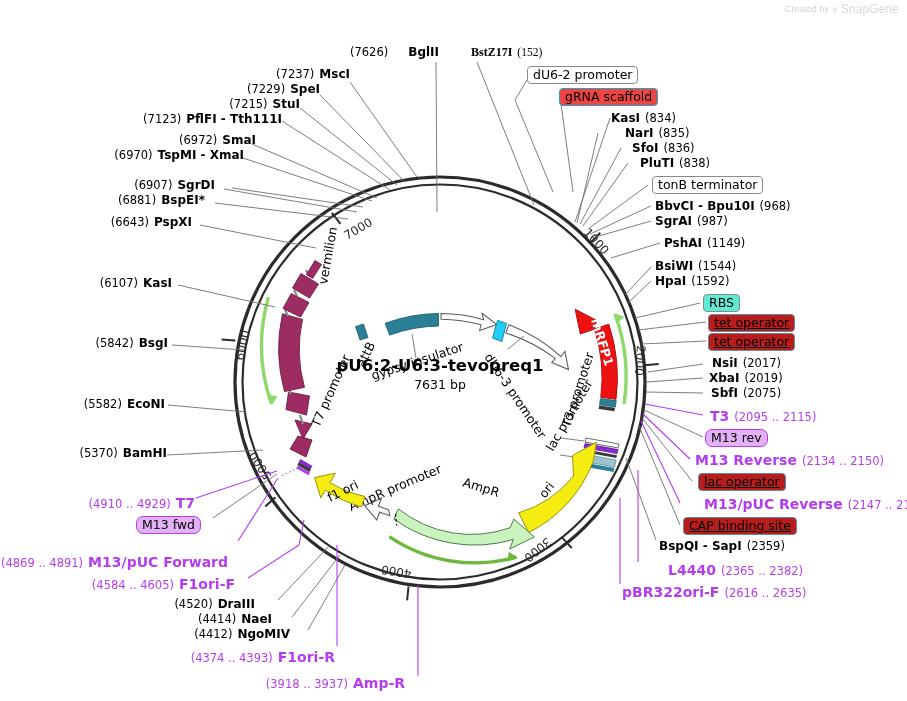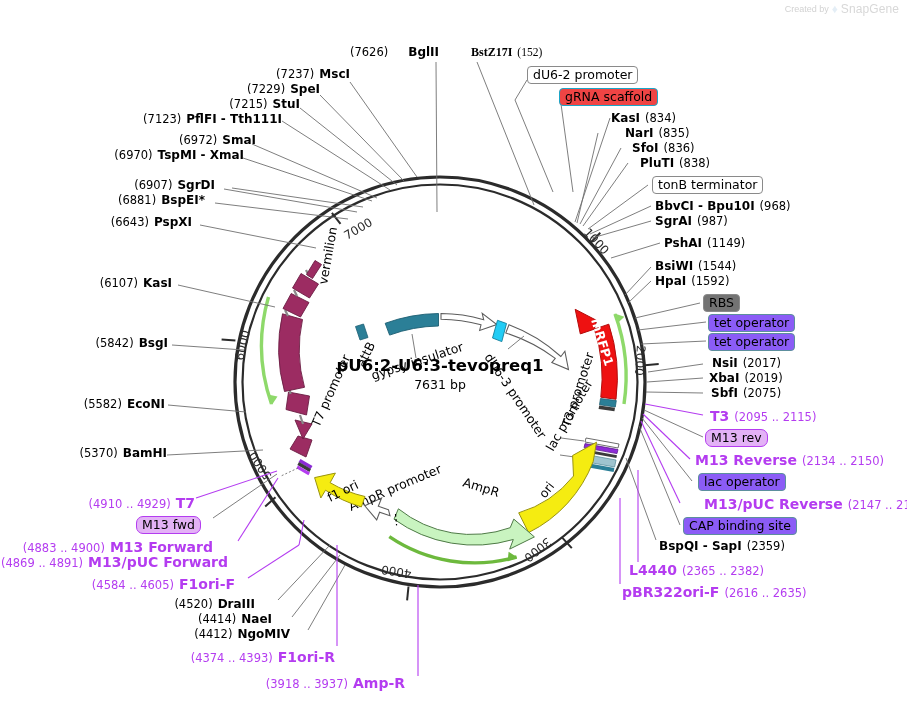--- a/index.html
+++ b/index.html
@@ -15,22 +15,22 @@
   .primpos{font-size:11.5px;color:#b43cf0;}
 
   .row{position:absolute;white-space:nowrap;display:flex;align-items:baseline;gap:5px;}
   .row.r{justify-content:flex-end;}
 
   
   .boxlbl{position:absolute;white-space:nowrap;font-size:12.5px;color:#000;
           padding:1px 5px 2px 5px;border-radius:4px;border:1px solid #8a8a8a;
           background:#ffffff;line-height:1.05;}
   .boxlbl.cyan{background:#ef4444;border-color:#1aa6c8;}
-  .boxlbl.teal{background:#8b5cf6;border-color:#5d8f9d;}
-  .boxlbl.gray{background:#737373;border-color:#8a8a8a;}
+  .boxlbl.teal{background:#b91c1c;border-color:#5d8f9d;text-decoration:underline;}
+  .boxlbl.gray{background:#5eead4;border-color:#8a8a8a;}
   .boxlbl.violet{background:#e3b2f6;border-color:#b43cf0;color:#000;border-radius:7px;}
 
   
   #wm{position:absolute;right:8px;top:2px;display:flex;align-items:center;gap:3px;
       font-size:9px;color:#d2d2d2;font-family:"Liberation Sans",sans-serif;}
   #wm .sg{font-size:12px;color:#d8d8d8;letter-spacing:.1px;}
   #wm .tri{color:#e4eef6;font-size:12px;}
 </style>
 </head>
 <body>
@@ -373,24 +373,20 @@
   <div class="row r" style="left:5px;top:446px;width:162px;">
     <span class="pos">(5370)</span>
     <span class="enz">BamHI</span>
   </div>
 
   <div class="row r" style="left:40px;top:495px;width:155px;">
     <span class="primpos">(4910 .. 4929)</span>
     <span class="prim">T7</span>
   </div>
   <div class="boxlbl violet" style="left:136px;top:516px;">M13 fwd</div>
-  <div class="row r" style="left:20px;top:539px;width:193px;">
-    <span class="primpos">(4883 .. 4900)</span>
-    <span class="prim">M13 Forward</span>
-  </div>
   <div class="row r" style="left:10px;top:554px;width:218px;">
     <span class="primpos">(4869 .. 4891)</span>
     <span class="prim">M13/pUC Forward</span>
   </div>
   <div class="row r" style="left:50px;top:576px;width:185px;">
     <span class="primpos">(4584 .. 4605)</span>
     <span class="prim">F1ori-F</span>
   </div>
 
   <div class="row r" style="left:95px;top:597px;width:160px;">
@@ -478,21 +474,21 @@
   <div class="boxlbl teal" style="left:698px;top:473px;">lac operator</div>
   <div class="row" style="left:685px;top:496px;margin-left:19px;">
     <span class="prim">M13/pUC Reverse</span>
     <span class="primpos">(2147 .. 2169)</span>
   </div>
   <div class="boxlbl teal" style="left:683px;top:517px;">CAP binding site</div>
   <div class="row" style="left:659px;top:539px;">
     <span class="enz">BspQI - SapI</span>
     <span class="pos">(2359)</span>
   </div>
-  <div class="row" style="left:629px;top:562px;">
+  <div class="row" style="left:668px;top:562px;">
     <span class="prim">L4440</span>
     <span class="primpos">(2365 .. 2382)</span>
   </div>
   <div class="row" style="left:622px;top:584px;">
     <span class="prim">pBR322ori-F</span>
     <span class="primpos">(2616 .. 2635)</span>
   </div>
 
 </div>
 

